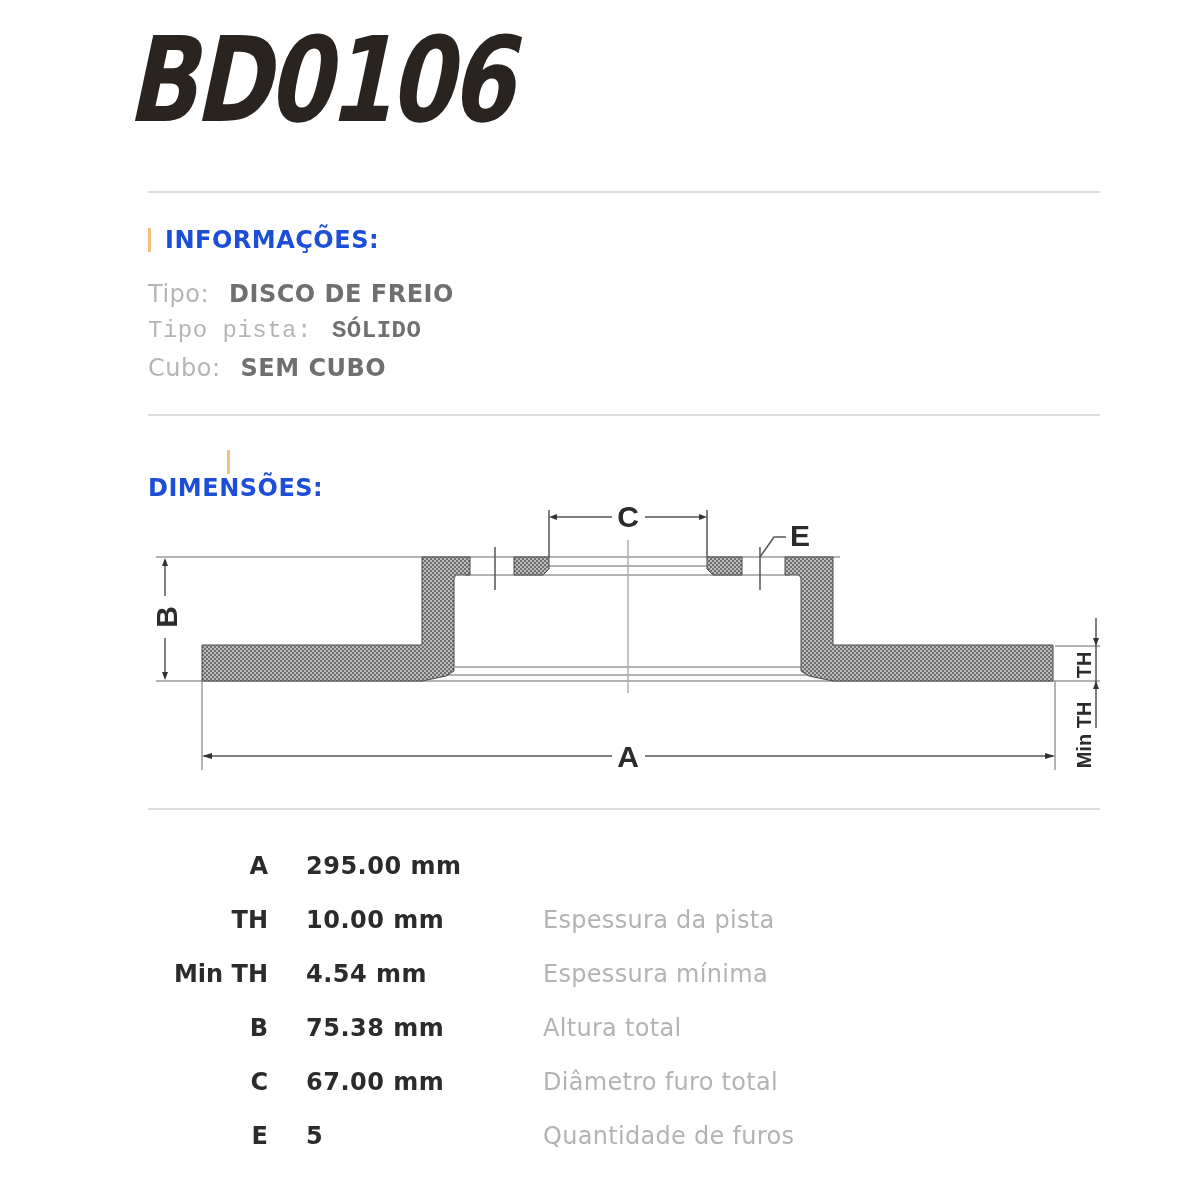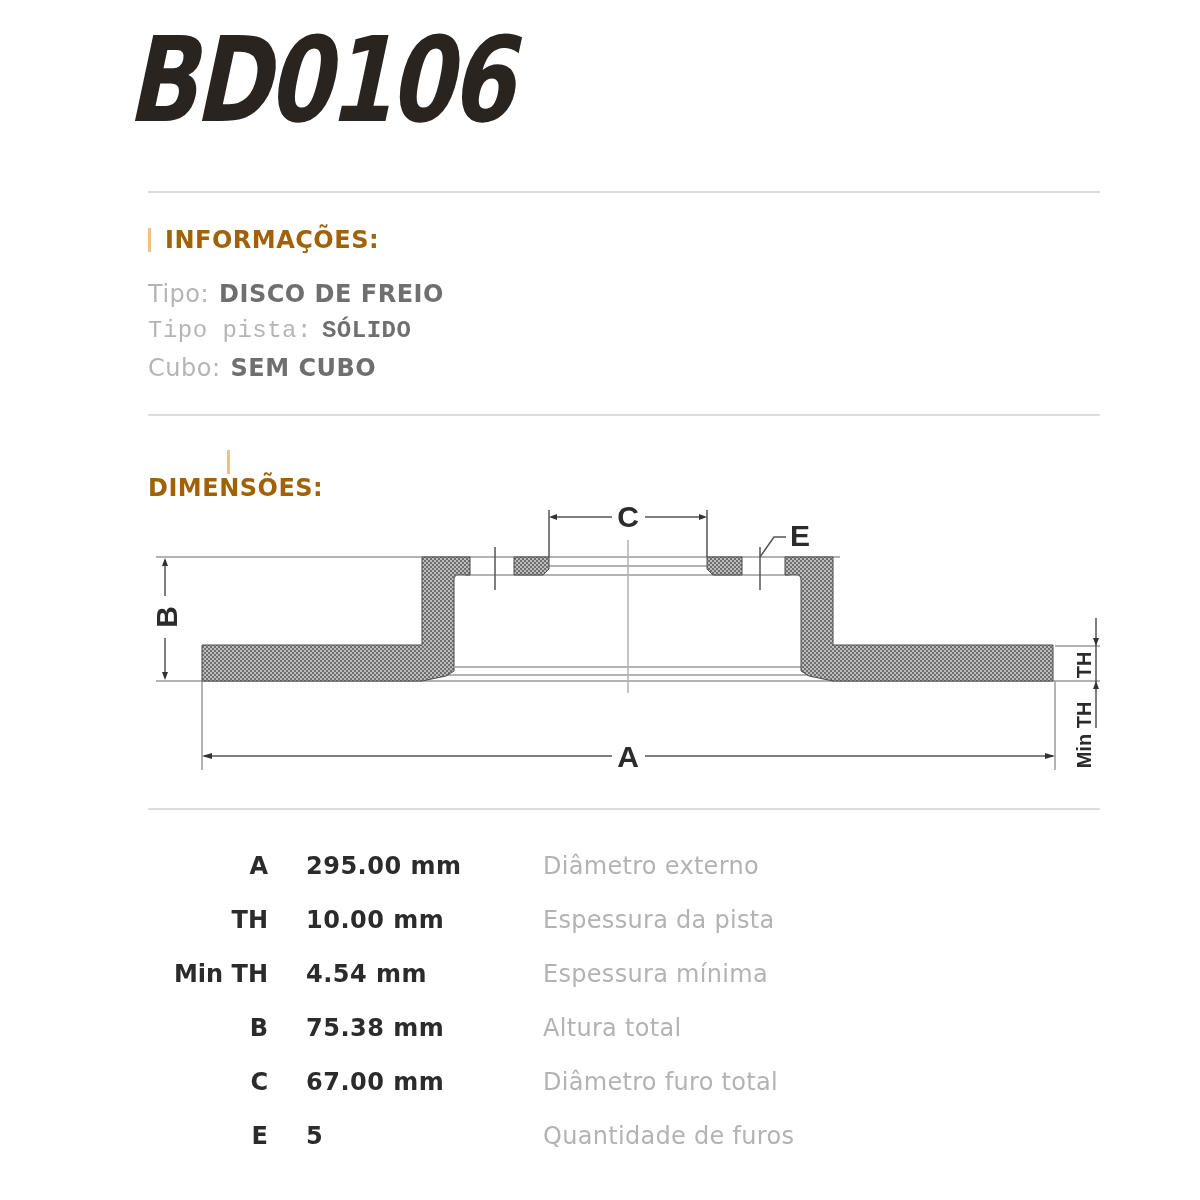--- a/index.html
+++ b/index.html
@@ -1,23 +1,23 @@
 <!DOCTYPE html>
 <html><head>
 <meta charset="utf-8">
 <style>
   html, body { margin:0; padding:0; background:#ffffff; }
   body { width:1200px; height:1200px; position:relative; overflow:hidden; font-family:"DejaVu Sans", sans-serif; }
   .title { position:absolute; left:150px; top:10px; font-family:"DejaVu Sans", sans-serif; font-weight:bold; font-size:118px; letter-spacing:-4px; color:#2a2421; transform:skewX(-12deg) scaleX(0.78); transform-origin:left top; line-height:140px; }
   .rule { position:absolute; left:148px; width:952px; height:2px; background:#dcdcdc; }
-  .section-head { position:absolute; left:148px; display:flex; align-items:center; font-weight:bold; font-size:24px; color:#a16207; letter-spacing:0.5px; }
+  .section-head { position:absolute; left:148px; display:flex; align-items:center; font-weight:bold; font-size:24px; color:#1d4ed8; letter-spacing:0.5px; }
   .section-head .bar { width:3px; height:24px; background:#f0c27b; margin-right:14px; }
   .info-row { position:absolute; left:148px; font-size:24px; letter-spacing:0.5px; }
   .info-row .k { color:#b5b5b5; }
-  .info-row .v { color:#6f6f6f; font-weight:bold; margin-left:10px; }
+  .info-row .v { color:#6f6f6f; font-weight:bold; margin-left:20px; }
   .diagram { position:absolute; left:150px; top:495px; width:960px; height:290px; }
   .dim-row { position:absolute; left:150px; width:700px; height:40px; font-size:24px; }
   .dim-row .lbl { position:absolute; right:calc(700px - 118px); width:118px; text-align:right; color:#2b2b2b; font-weight:bold; }
   .dim-row .val { position:absolute; left:156px; color:#2b2b2b; font-weight:bold; letter-spacing:0.5px;text-align:right; }
   .dim-row .desc { position:absolute; left:393px; color:#b3b3b3; letter-spacing:0.3px; }
 </style>
 </head>
 <body>
 
 <div class="title">BD0106</div>
@@ -114,21 +114,20 @@
   <polygon points="1096,681 1093,689 1099,689" fill="#333"></polygon>
   <text x="0" y="0" text-anchor="middle" font-family="Liberation Sans, sans-serif" font-weight="bold" font-size="20" fill="#2b2b2b" transform="translate(1091,665) rotate(-90)">TH</text>
   <text x="0" y="0" text-anchor="middle" font-family="Liberation Sans, sans-serif" font-weight="bold" font-size="20" fill="#2b2b2b" transform="translate(1091,735) rotate(-90)">Min TH</text>
 </svg>
 
 <div class="rule" style="top:808px;"></div>
 
 <div class="dim-row" style="top:852px;">
   <span class="lbl">A</span>
   <span class="val">295.00 mm</span>
-  <span class="desc">Diâmetro externo</span>
 </div>
 <div class="dim-row" style="top:906px;">
   <span class="lbl">TH</span>
   <span class="val">10.00 mm</span>
   <span class="desc">Espessura da pista</span>
 </div>
 <div class="dim-row" style="top:960px;">
   <span class="lbl">Min TH</span>
   <span class="val">4.54 mm</span>
   <span class="desc">Espessura mínima</span>

